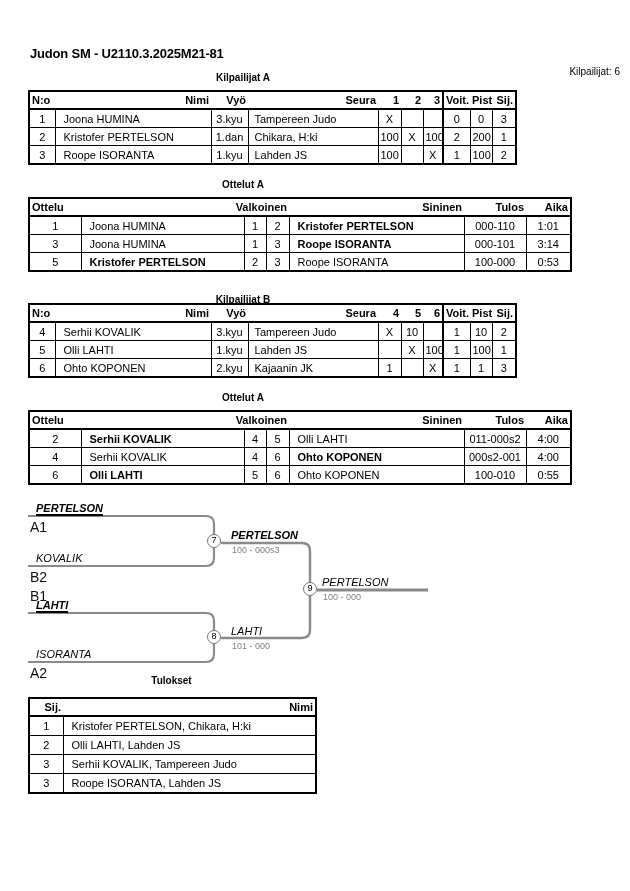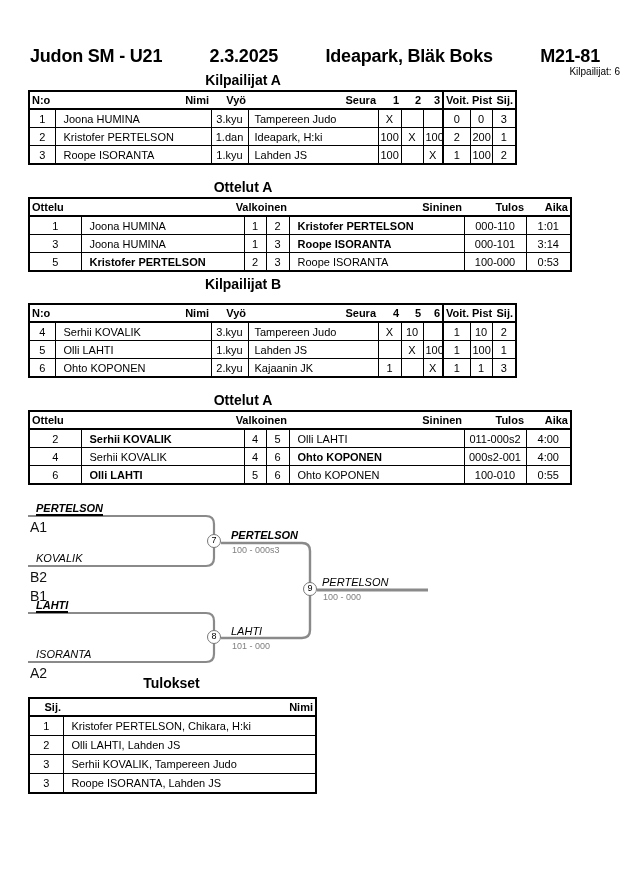--- a/index.html
+++ b/index.html
@@ -2,25 +2,25 @@
 <html><head>
 <meta charset="utf-8">
 <style>
   html,body{margin:0;padding:0;}
   body{
     width:630px;height:891px;background:#ffffff;position:relative;overflow:hidden;
     font-family:"Liberation Sans", sans-serif;color:#000;
   }
   .abs{position:absolute;white-space:nowrap;}
   
-  .main-title{left:30px;right:30px;top:46px;display:flex;justify-content:space-between;
-    font-size:18px;font-weight:bold;letter-spacing:-0.2px;}
+  .main-title{left:30px;right:30px;top:46px;display:flex;justify-content:flex-start;
+    font-size:13px;font-weight:bold;letter-spacing:-0.2px;}
   .comp-count{top:66px;right:10px;font-size:10px;}
   
-  .sec-title{left:28px;width:430px;text-align:center;font-size:14px;font-weight:bold;}
+  .sec-title{left:28px;width:430px;text-align:center;font-size:10px;font-weight:bold;}
   .sec-title.narrow{width:287px;}
   
   table.tbl{position:absolute;border-collapse:collapse;table-layout:fixed;
     border:2px solid #000;background:#fff;}
   .tbl th{border:0;border-bottom:2px solid #000;font-size:11px;font-weight:bold;
     height:16px;padding:0 2px;text-align:right;overflow:hidden;}
   .tbl td{border:1px solid #000;font-size:11px;height:17px;padding:0 2px;
     text-align:center;vertical-align:middle;white-space:nowrap;overflow:hidden;}
   .tbl td.lft{text-align:left;padding-left:8px;}
   .tbl td.lft6{text-align:left;padding-left:6px;}
@@ -39,29 +39,28 @@
   .bk-score{font-size:9px;color:#808080;}
   .bk-circle{position:absolute;width:14px;height:14px;box-sizing:border-box;
     border:1.3px solid #777;border-radius:50%;background:#fff;font-size:9px;
     line-height:11px;text-align:center;color:#000;}
 </style>
 </head>
 <body>
 
 <div class="abs main-title">
   <span>Judon SM - U21</span>
-  <span>2.3.2025</span>
-  <span>Ideapark, Bläk Boks</span>
+  <span>10.3.2025</span>
   <span>M21-81</span>
 </div>
 <div class="abs comp-count">Kilpailijat: 6</div>
 
 <div class="abs sec-title" style="top:72px">Kilpailijat A</div>
 <div class="abs sec-title" style="top:179px">Ottelut A</div>
-<div class="abs sec-title" style="top:276px">Kilpailijat B</div>
+<div class="abs sec-title" style="top:294px">Kilpailijat B</div>
 <div class="abs sec-title" style="top:392px">Ottelut A</div>
 <div class="abs sec-title narrow" style="top:675px">Tulokset</div>
 
 <table class="tbl" style="left:28px;top:90px;width:487px">
   <colgroup>
       <col style="width:26px">
       <col style="width:156px">
       <col style="width:37px">
       <col style="width:130px">
       <col style="width:23px">
@@ -93,21 +92,21 @@
     <td></td>
     <td></td>
     <td class="thickl">0</td>
     <td>0</td>
     <td>3</td>
   </tr>
   <tr>
     <td>2</td>
     <td class="lft">Kristofer PERTELSON</td>
     <td>1.dan</td>
-    <td class="lft6">Ideapark, H:ki</td>
+    <td class="lft6">Chikara, H:ki</td>
     <td>100</td>
     <td>X</td>
     <td>100</td>
     <td class="thickl">2</td>
     <td>200</td>
     <td>1</td>
   </tr>
   <tr>
     <td>3</td>
     <td class="lft">Roope ISORANTA</td>

